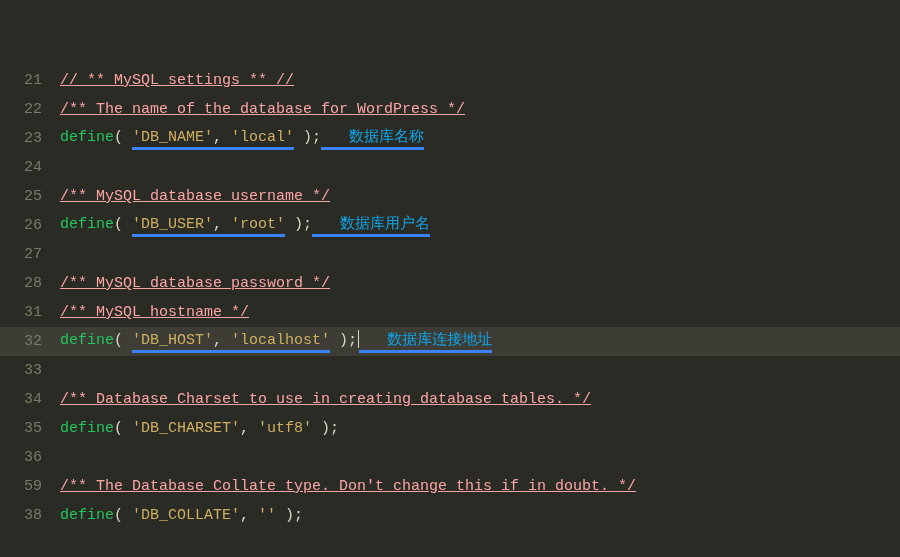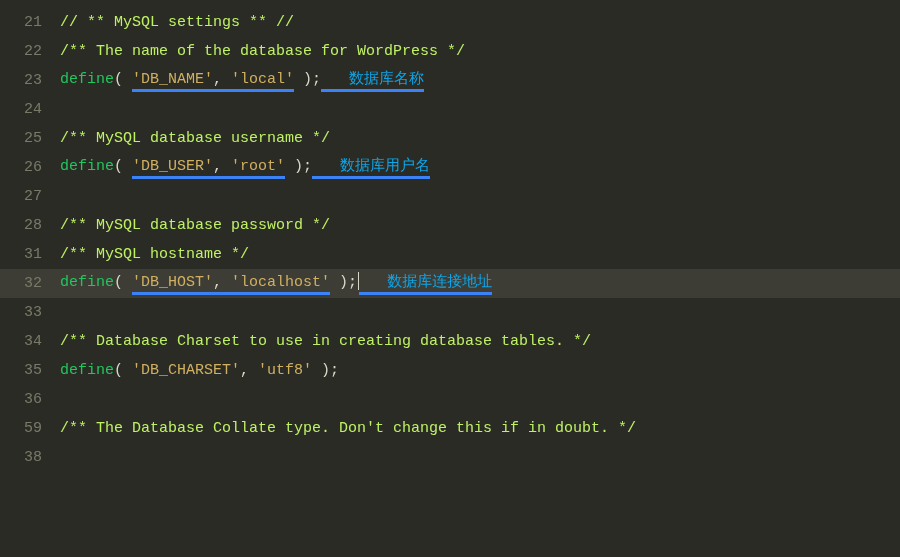--- a/index.html
+++ b/index.html
@@ -7,21 +7,22 @@
   body {
     background: #2b2b25;
     font-family: "Consolas", "Courier New", monospace;
     font-size: 15px;
     color: #a8a08a;
     position: relative;
   }
   .editor {
     display: flex;
     flex-direction: column;
-    padding-top: 8px;
+    padding-top: 22px;
+    margin-top: 44px;
   }
   .line {
     display: flex;
     align-items: center;
     height: 29px;
     position: relative;
   }
   .lineno {
     width: 60px;
     text-align: right;
@@ -31,21 +32,21 @@
     user-select: none;
   }
   .code {
     white-space: pre;
     position: relative;
     flex: 1;
   }
   .line.active {
     background: #3d3d35;
   }
-  .c-comment { color: #bef264; }
+  .c-comment { color: #fca5a5; text-decoration: underline; }
   .c-func    { color: #22c55e; }
   .c-paren   { color: #d8d8c8; }
   .c-string  { color: #d0b060; }
   .c-punct   { color: #d8d8c8; }
 
   .underline {
     display: inline-block;
     border-bottom: 3px solid #3b82f6;
     padding-bottom: 1px;
   }
@@ -142,15 +143,16 @@
     <span class="code"></span>
   </div>
 
   <div class="line">
     <span class="lineno">59</span>
     <span class="code"><span class="c-comment">/** The Database Collate type. Don't change this if in doubt. */</span></span>
   </div>
 
   <div class="line">
     <span class="lineno">38</span>
+    <span class="code"><span class="c-func">define</span><span class="c-paren">( </span><span class="c-string">'DB_COLLATE'</span><span class="c-punct">, </span><span class="c-string">''</span><span class="c-paren"> )</span><span class="c-punct">;</span></span>
   </div>
 
 </div>
 
 </body></html>

